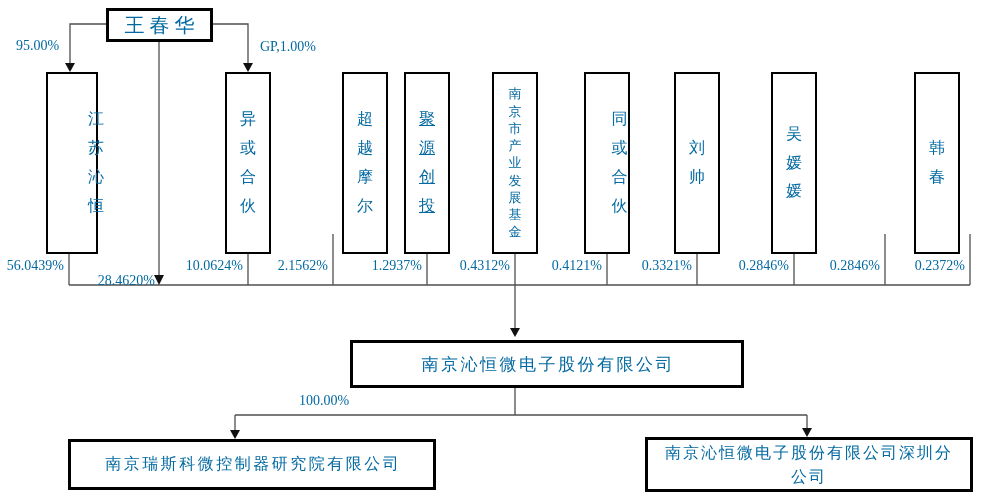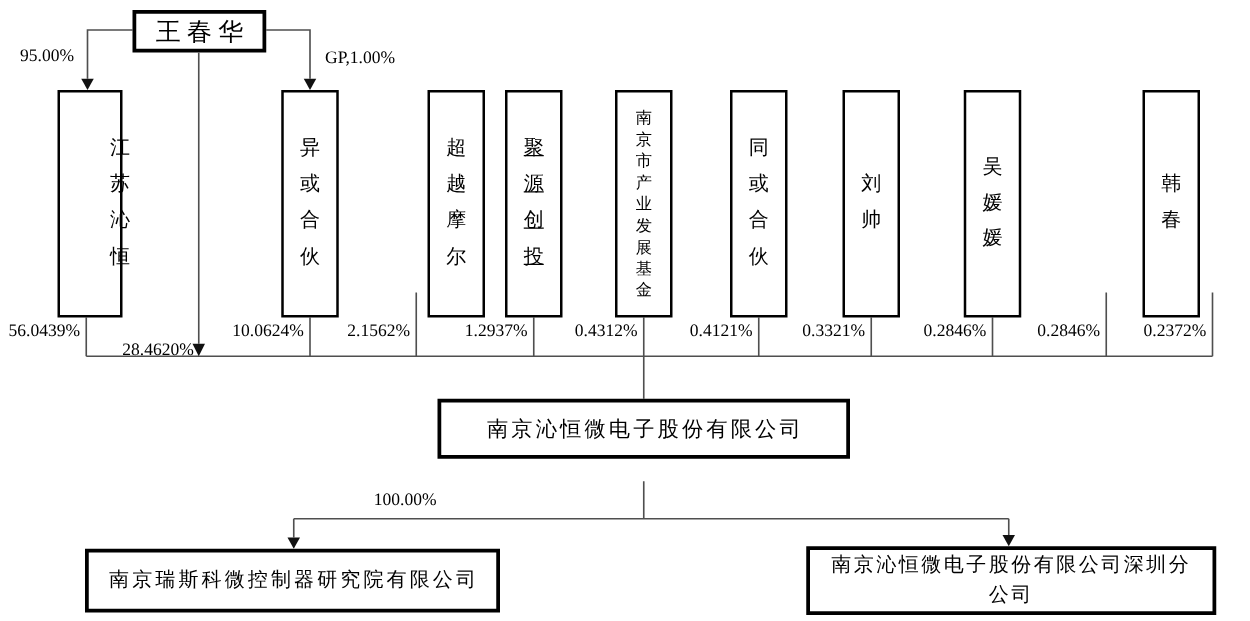--- a/index.html
+++ b/index.html
@@ -1,35 +1,35 @@
 <!DOCTYPE html>
 <html><head>
 <meta charset="utf-8">
 <style>
   html,body{margin:0;padding:0;background:#fff;}
   .canvas{
     position:relative;
     width:1000px;height:497px;
     background:#fff;
     font-family:"Liberation Serif","DejaVu Serif",serif;
-    color:#000000;
+    color:#0369a1;
     overflow:hidden;
   }
   .canvas svg{position:absolute;left:0;top:0;}
   .box{
     position:absolute;
     border:2px solid #000;
     background:#fff;
     display:flex;align-items:center;justify-content:center;
     box-sizing:border-box;
   }
   .hbox{border-width:3px;text-align:center;}
   .top-box{left:106px;top:8px;width:107px;height:34px;font-size:20px;letter-spacing:5px;text-indent:5px;}
-  .main-box{left:350px;top:319px;width:330px;height:48px;font-size:17px;letter-spacing:2.5px;text-indent:2.5px;}
-  .sub-box-left{left:68px;top:439px;width:332px;height:51px;font-size:16px;letter-spacing:2.5px;text-indent:2.5px;justify-content:center;}
+  .main-box{left:350px;top:340px;width:394px;height:48px;font-size:17px;letter-spacing:2.5px;text-indent:2.5px;}
+  .sub-box-left{left:68px;top:439px;width:368px;height:51px;font-size:16px;letter-spacing:2.5px;text-indent:2.5px;justify-content:center;}
   .sub-box-right{left:645px;top:437px;width:328px;height:55px;font-size:16px;letter-spacing:2px;line-height:1.45;padding:0 16px;}
   .vbox{top:72px;width:46px;height:182px;}
   .vtext{
     display:block;width:17px;
     word-break:break-all;line-break:anywhere;
     text-align:center;font-size:16px;line-height:1.8;
   }
   .vtext.small{width:14px;font-size:13px;line-height:1.33;}
   .pct{
     position:absolute;top:258px;width:64px;height:17px;
@@ -93,21 +93,21 @@
   </div>
   <div class="box vbox" style="left:310px;margin-left:32px;">
     <span class="vtext">超越摩尔</span>
   </div>
   <div class="box vbox" style="left:404px;text-decoration:underline;">
     <span class="vtext">聚源创投</span>
   </div>
   <div class="box vbox" style="left:492px;">
     <span class="vtext small">南京市产业发展基金</span>
   </div>
-  <div class="box vbox" style="left:584px;">
+  <div class="box vbox" style="left:584px;justify-content:flex-end;">
     <span class="vtext">同或合伙</span>
   </div>
   <div class="box vbox" style="left:674px;">
     <span class="vtext">刘帅</span>
   </div>
   <div class="box vbox" style="left:771px;">
     <span class="vtext">吴媛媛</span>
   </div>
   <div class="box vbox" style="left:914px;">
     <span class="vtext">韩春</span>

